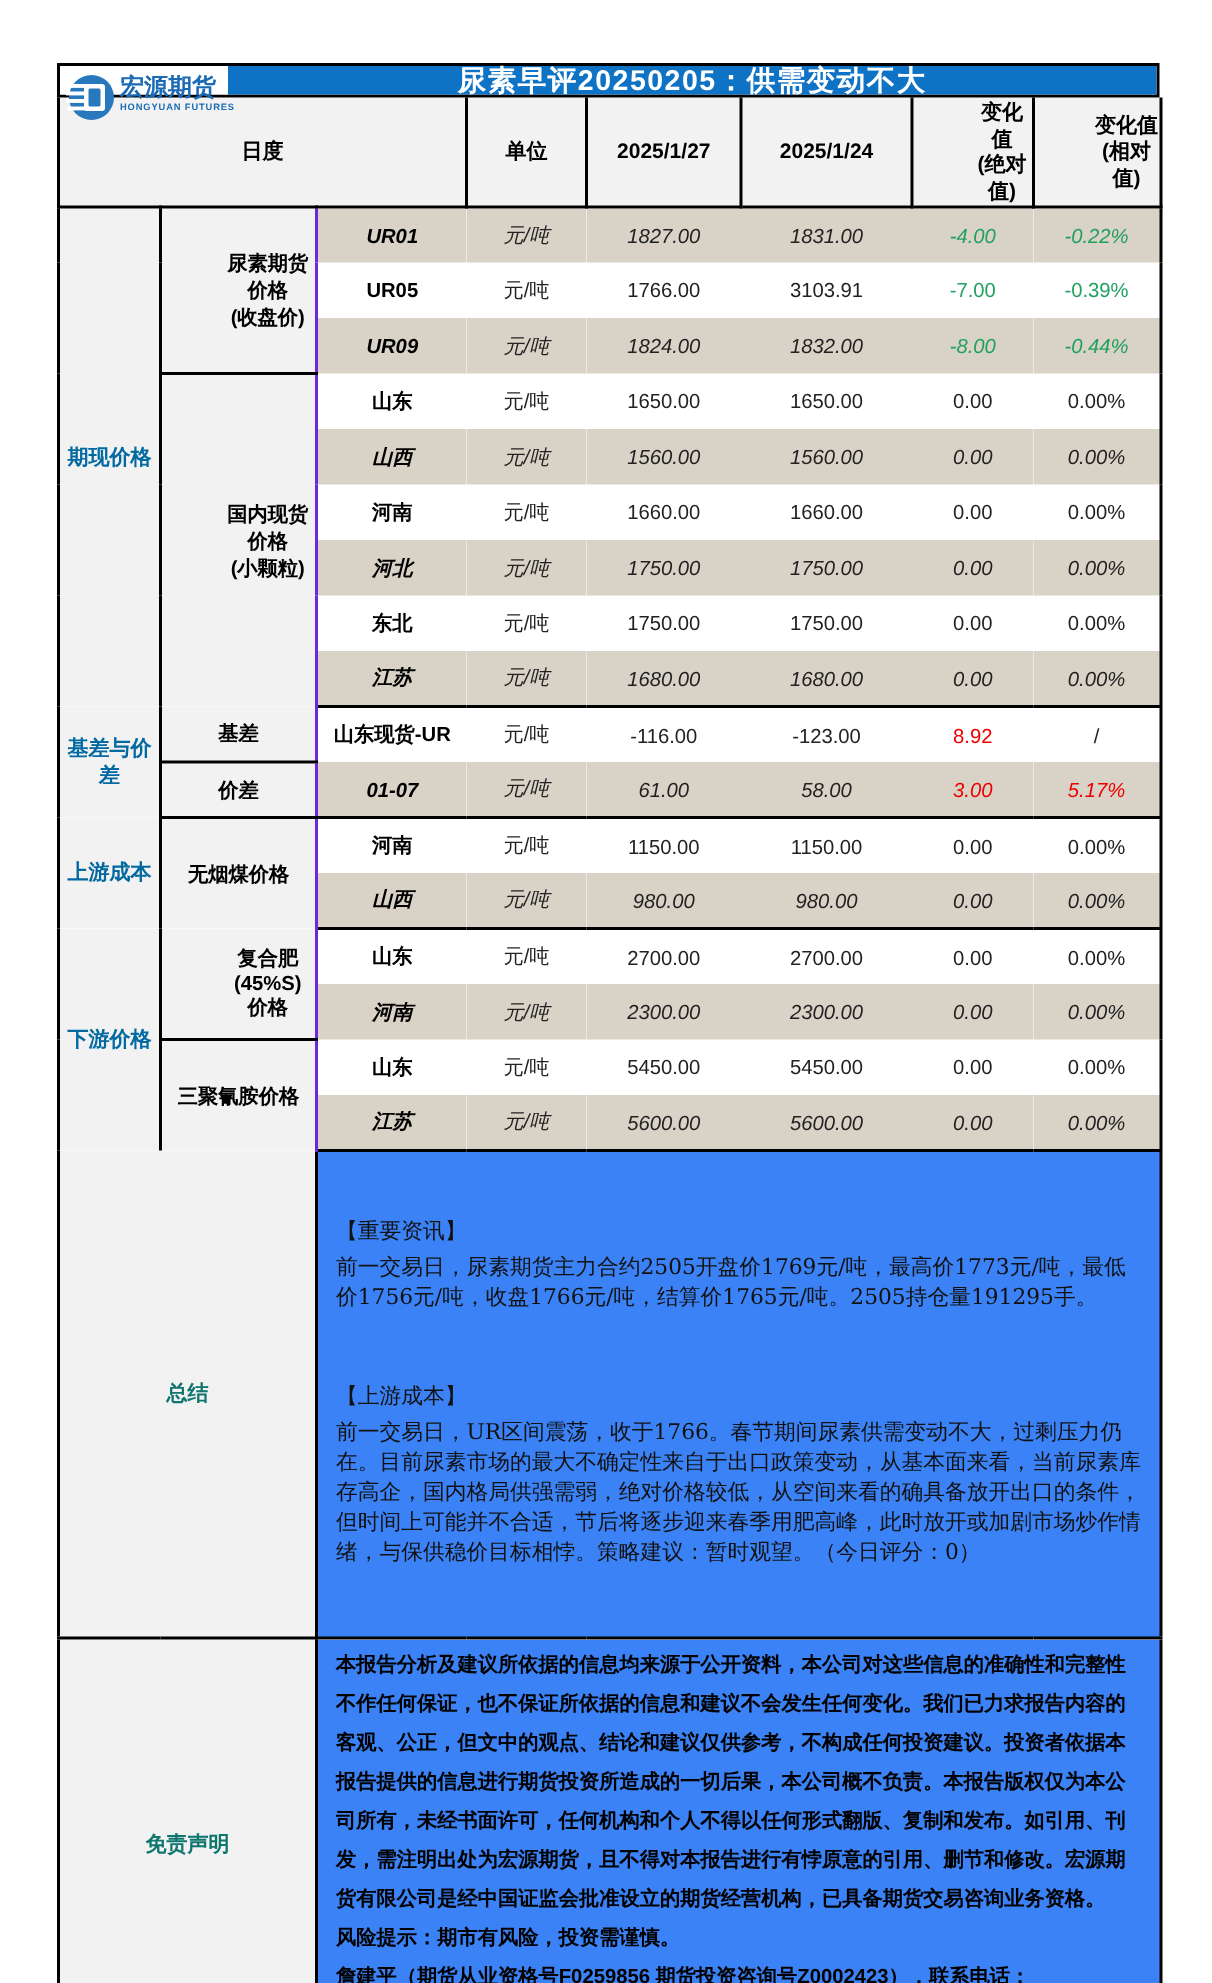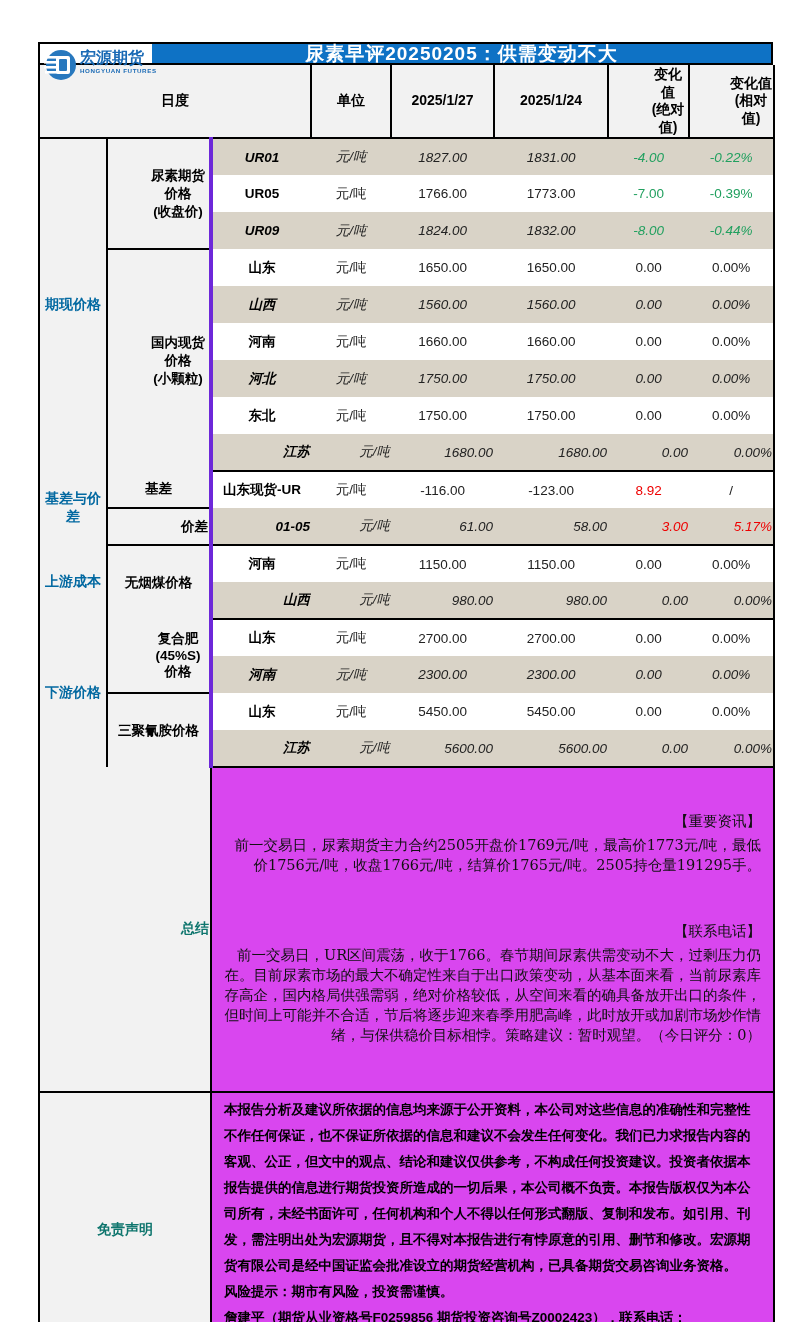--- a/index.html
+++ b/index.html
@@ -13,35 +13,35 @@
   .title-bar{flex:1;background:#0e72c5;color:#fff;font-weight:bold;font-size:19px;display:flex;align-items:center;justify-content:center;letter-spacing:1px;}
 
   
   table{border-collapse:collapse;table-layout:fixed;width:735px;border:2px solid #000;border-top:0;}
   td,th{box-sizing:border-box;overflow:hidden;}
   tr.hdr{height:45px;margin-top:36px;}
   tr.hdr th{background:#f2f2f2;border:2px solid #000;border-top:0;font-size:14px;font-weight:bold;color:#000;line-height:1.25;}
   tr.data{height:37px;}
   td{text-align:center;vertical-align:middle;font-size:13.5px;}
   .c-group{background:#f2f2f2;border-right:2px solid #000;font-weight:bold;font-size:14px;color:#0369a1;}
-  .c-sub{background:#f2f2f2;border-right:4px solid #6d28d9;font-weight:bold;font-size:13.5px;color:#000;}
+  .c-sub{background:#f2f2f2;border-right:2px solid #6d28d9;font-weight:bold;font-size:13.5px;color:#000;}
   .sub-split{border-bottom:2px solid #000;}
   .prewrap{white-space:pre-line;padding-left:40px;}
   tr.beige td.v{background:#d9d3c7;font-style:italic;}
   tr.white td.v{background:#ffffff;}
   td.nm{font-weight:bold;color:#000;}
-  tr.group-end td{border-bottom:2px solid #000;text-align:right;}
+  tr.group-end td{border-bottom:2px solid #000;}
   .green{color:#21a05f;}
   .red{color:#ee0000;}
 
   
   tr.summary-row{height:325px;}
   tr.disclaimer-row{height:208px;}
   td.block-label{background:#f2f2f2;border-right:2px solid #000;font-weight:bold;font-size:14px;color:#0f766e;}
-  td.block-body{background:#d946ef;text-align:left;vertical-align:middle;padding:10px 12px;}
+  td.block-body{background:#3b82f6;text-align:left;vertical-align:middle;padding:10px 12px;}
   .summary-text{font-family:"DejaVu Serif",serif;font-size:14.5px;line-height:20px;color:#111;}
   .summary-text .sec{margin:0 0 4px 0;}
   .summary-text .gap{height:42px;}
   .disclaimer-text{font-size:13.5px;line-height:26px;font-weight:bold;color:#000;vertical-align:top;}
   td.block-body.top{vertical-align:top;padding-top:4px;}
 </style>
 </head>
 <body>
 
 <div class="sheet">
@@ -95,21 +95,21 @@
       <td class="v">元/吨</td>
       <td class="v">1827.00</td>
       <td class="v">1831.00</td>
       <td class="v green">-4.00</td>
       <td class="v green">-0.22%</td>
     </tr>
     <tr class="data white">
       <td class="v nm">UR05</td>
       <td class="v">元/吨</td>
       <td class="v">1766.00</td>
-      <td class="v">1773.00</td>
+      <td class="v">3103.91</td>
       <td class="v green">-7.00</td>
       <td class="v green">-0.39%</td>
     </tr>
     <tr class="data beige">
       <td class="v nm">UR09</td>
       <td class="v">元/吨</td>
       <td class="v">1824.00</td>
       <td class="v">1832.00</td>
       <td class="v green">-8.00</td>
       <td class="v green">-0.44%</td>
@@ -171,21 +171,21 @@
       <td class="c-sub sub-split">基差</td>
       <td class="v nm">山东现货-UR</td>
       <td class="v">元/吨</td>
       <td class="v">-116.00</td>
       <td class="v">-123.00</td>
       <td class="v red">8.92</td>
       <td class="v">/</td>
     </tr>
     <tr class="data beige group-end">
       <td class="c-sub">价差</td>
-      <td class="v nm">01-05</td>
+      <td class="v nm">01-07</td>
       <td class="v">元/吨</td>
       <td class="v">61.00</td>
       <td class="v">58.00</td>
       <td class="v red">3.00</td>
       <td class="v red">5.17%</td>
     </tr>
 
     <tr class="data white">
       <td class="c-group" rowspan="2">上游成本</td>
       <td class="c-sub" rowspan="2">无烟煤价格</td>
@@ -242,21 +242,21 @@
       <td class="v">0.00%</td>
     </tr>
 
     <tr class="summary-row group-end">
       <td class="block-label" colspan="2">总结</td>
       <td class="block-body" colspan="6">
         <div class="summary-text">
           <div class="sec">【重要资讯】</div>
           <div class="sec">前一交易日，尿素期货主力合约2505开盘价1769元/吨，最高价1773元/吨，最低价1756元/吨，收盘1766元/吨，结算价1765元/吨。2505持仓量191295手。</div>
           <div class="gap"></div>
-          <div class="sec">【联系电话】</div>
+          <div class="sec">【上游成本】</div>
           <div class="sec">前一交易日，UR区间震荡，收于1766。春节期间尿素供需变动不大，过剩压力仍在。目前尿素市场的最大不确定性来自于出口政策变动，从基本面来看，当前尿素库存高企，国内格局供强需弱，绝对价格较低，从空间来看的确具备放开出口的条件，但时间上可能并不合适，节后将逐步迎来春季用肥高峰，此时放开或加剧市场炒作情绪，与保供稳价目标相悖。策略建议：暂时观望。（今日评分：0）</div>
         </div>
       </td>
     </tr>
 
     <tr class="disclaimer-row">
       <td class="block-label" colspan="2">免责声明</td>
       <td class="block-body top" colspan="6">
         <div class="disclaimer-text">
           <div>本报告分析及建议所依据的信息均来源于公开资料，本公司对这些信息的准确性和完整性不作任何保证，也不保证所依据的信息和建议不会发生任何变化。我们已力求报告内容的客观、公正，但文中的观点、结论和建议仅供参考，不构成任何投资建议。投资者依据本报告提供的信息进行期货投资所造成的一切后果，本公司概不负责。本报告版权仅为本公司所有，未经书面许可，任何机构和个人不得以任何形式翻版、复制和发布。如引用、刊发，需注明出处为宏源期货，且不得对本报告进行有悖原意的引用、删节和修改。宏源期货有限公司是经中国证监会批准设立的期货经营机构，已具备期货交易咨询业务资格。</div>

